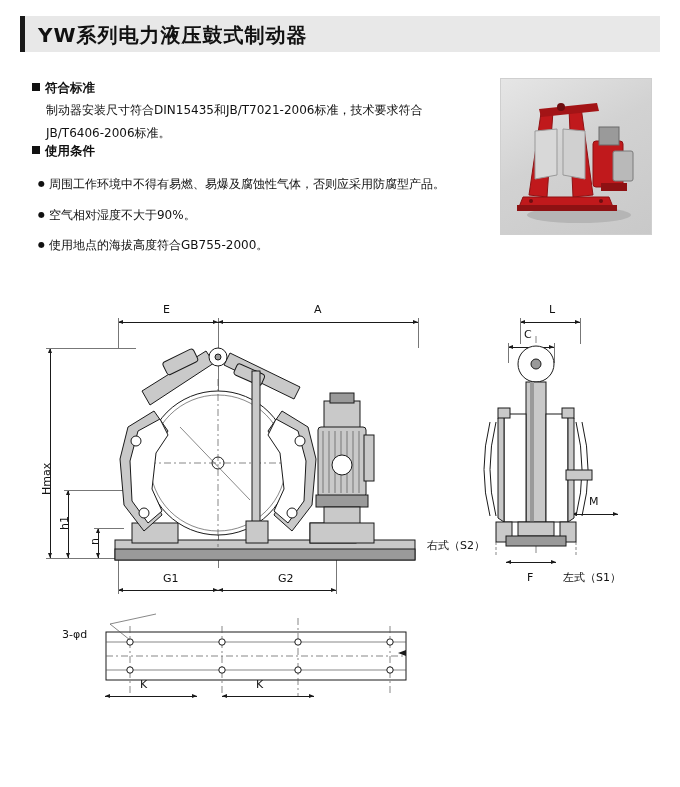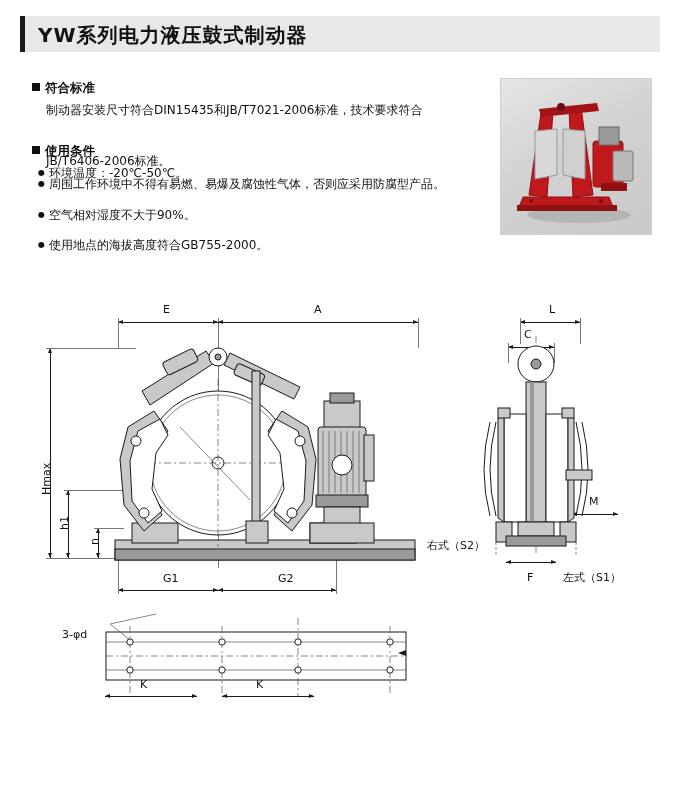--- a/index.html
+++ b/index.html
@@ -88,26 +88,25 @@
 
 <div class="page">
 
   <div class="header-bar"></div>
   <div class="header-title">YW系列电力液压鼓式制动器</div>
 
   <div class="sec-title" style="left:32px;top:80px;">
     <span class="sq"></span><span>符合标准</span>
   </div>
   <div class="line" style="left:46px;top:102px;">制动器安装尺寸符合DIN15435和JB/T7021-2006标准，技术要求符合</div>
-  <div class="line" style="left:46px;top:125px;margin-top:28px;">JB/T6406-2006标准。</div>
+  <div class="line" style="left:46px;top:125px;">JB/T6406-2006标准。</div>
 
   <div class="sec-title" style="left:32px;top:143px;">
     <span class="sq"></span><span>使用条件</span>
   </div>
-  <div class="line bullet" style="left:38px;top:165px;">环境温度：-20℃-50℃。</div>
   <div class="line bullet" style="left:38px;top:176px;">周围工作环境中不得有易燃、易爆及腐蚀性气体，否则应采用防腐型产品。</div>
   <div class="line bullet" style="left:38px;top:207px;">空气相对湿度不大于90%。</div>
   <div class="line bullet" style="left:38px;top:237px;">使用地点的海拔高度符合GB755-2000。</div>
 
   <div class="photo">
     <div class="gloss"></div>
     <svg width="150" height="155" style="position:absolute;left:0;top:0;">
 
       <ellipse cx="78" cy="136" rx="52" ry="8" fill="#b5b5b5"></ellipse>
 

